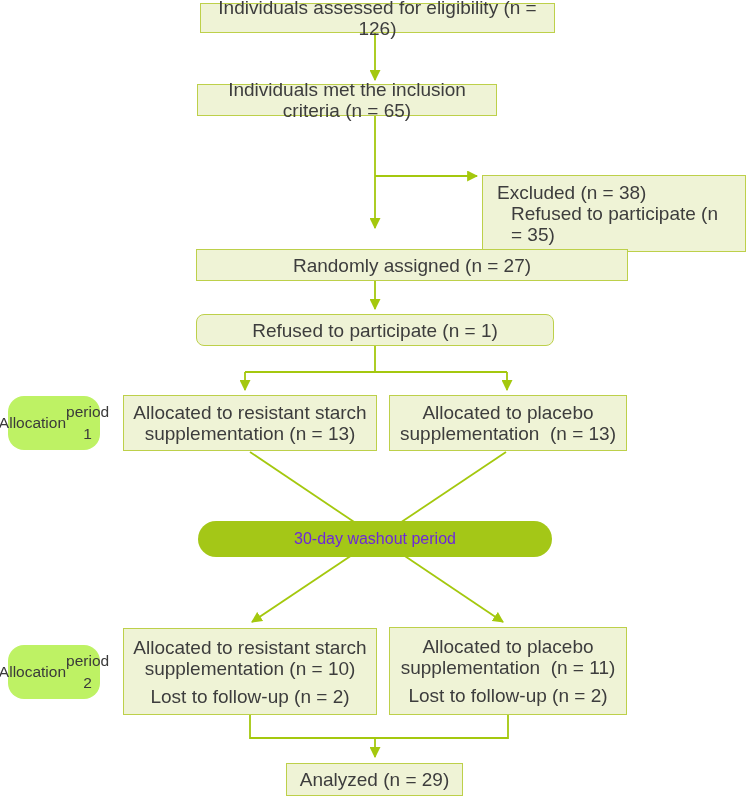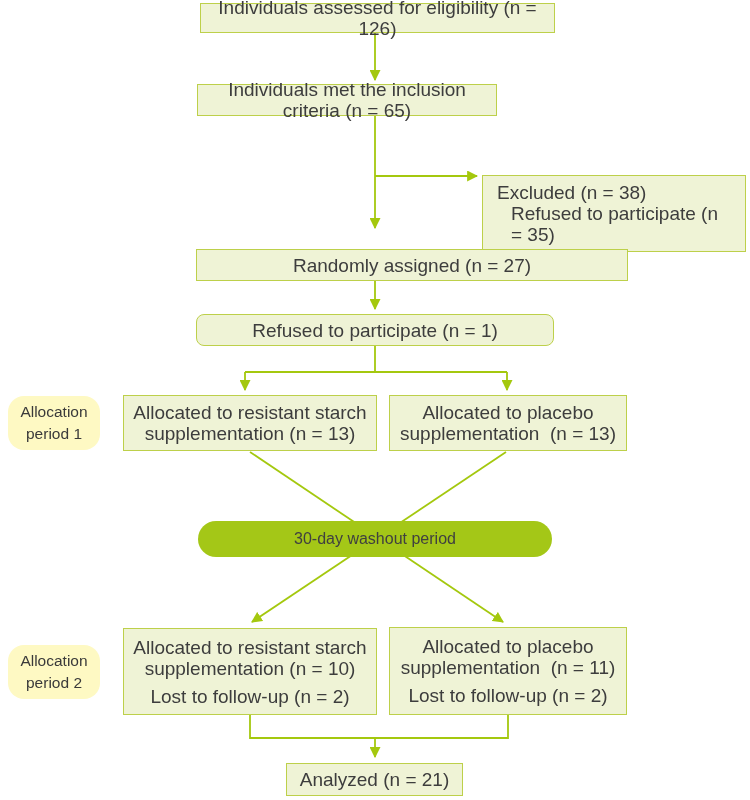--- a/index.html
+++ b/index.html
@@ -25,41 +25,41 @@
     text-align:center;
     font-size:19px;
     line-height:21px;
     z-index:1;
   }
   .box .line{white-space:pre-wrap;}
   .box.left-align{align-items:flex-start;text-align:left;padding:6px 14px;justify-content:flex-start;margin-top:40px;}
   .box.left-align .indent{padding-left:14px;}
   .pill{
     position:absolute;
-    background:#fef9c3;
+    background:#bef264;
     border-radius:16px;
     display:flex;
-    flex-direction:column;
+    flex-direction:row;
     align-items:center;
     justify-content:center;
     text-align:center;
     font-size:15.5px;
     line-height:22px;
     color:#3a3a3a;
     z-index:2;
   }
   .wash{
     position:absolute;
     background:#a4c717;
     border-radius:18px;
     display:flex;
     align-items:center;
     justify-content:center;
     font-size:16px;
-    color:#404040;
+    color:#6d28d9;
     z-index:2;
   }
   .gap{height:7px;}
 </style>
 </head>
 <body>
 
 <div id="figure">
 
   <svg id="connectors" width="750" height="800" viewBox="0 0 750 800">
@@ -138,16 +138,16 @@
   </div>
 
   <div class="box" style="left:389px;top:627px;width:238px;height:88px;">
     <div class="line">Allocated to placebo</div>
     <div class="line">supplementation  (n = 11)</div>
     <div class="gap"></div>
     <div class="line">Lost to follow-up (n = 2)</div>
   </div>
 
   <div class="box" style="left:286px;top:763px;width:177px;height:33px;">
-    <div class="line">Analyzed (n = 21)</div>
+    <div class="line">Analyzed (n = 29)</div>
   </div>
 
 </div>
 
 </body></html>

